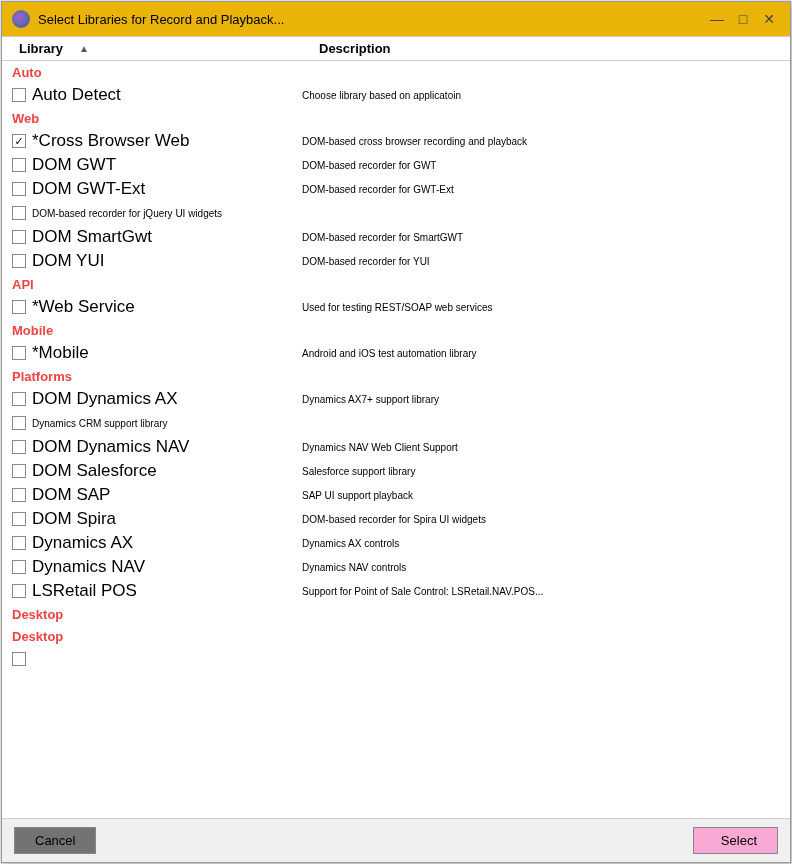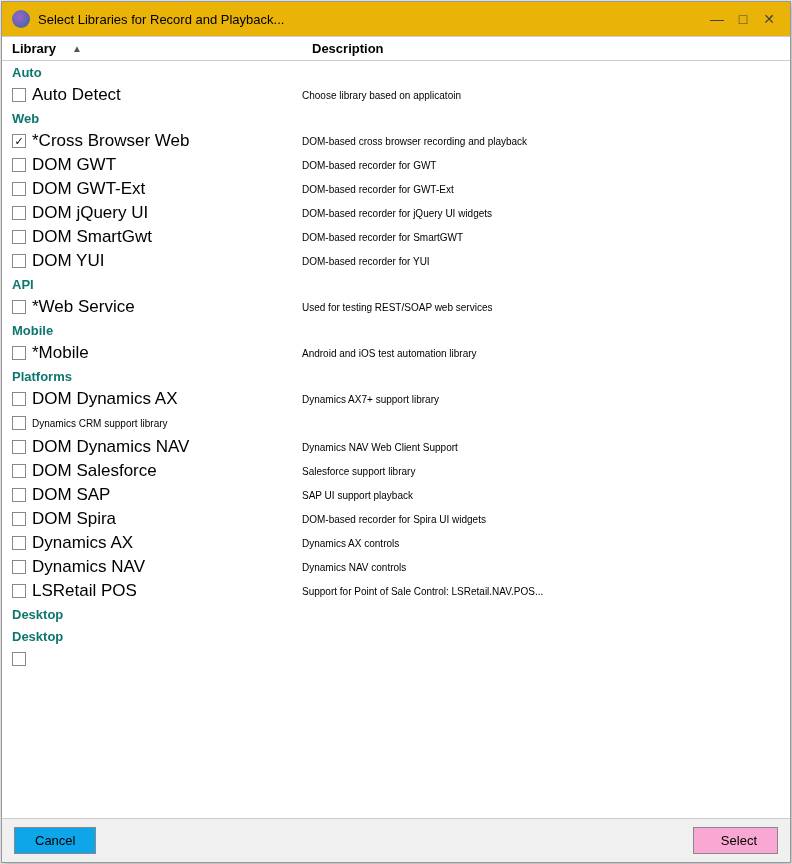--- a/index.html
+++ b/index.html
@@ -72,20 +72,21 @@
       background: #fff;
       font-weight: bold;
       font-size: 13px;
       color: #000;
     }
     .col-library {
       width: 300px;
       display: flex;
       align-items: center;
       gap: 16px;
+      margin-left: 7px;
     }
     .col-description {
       flex: 1;
     }
     .sort-arrow {
       font-size: 10px;
       color: #555;
     }
     .list-area {
       flex: 1;
@@ -100,21 +101,21 @@
       border-left: 1px solid #ccc;
     }
     .list-area::-webkit-scrollbar-thumb {
       background: #c0c0c0;
       border: 2px solid #f0f0f0;
     }
     .section-header {
       padding: 4px 10px 3px 10px;
       font-weight: bold;
       font-size: 13px;
-      color: #0f766e;
+      color: #ef4444;
       background: #fff;
     }
     .list-item {
       display: flex;
       align-items: center;
       padding: 2px 10px;
       background: #fff;
       min-height: 24px;
     }
     .item-checkbox {
@@ -147,21 +148,21 @@
       padding: 8px 12px;
       display: flex;
       justify-content: space-between;
       align-items: center;
       background: #f0f0f0;
     }
     .btn {
       padding: 5px 20px;
       font-size: 13px;
       border: 1px solid #888;
-      background: #0ea5e9;
+      background: #737373;
       cursor: pointer;
       min-width: 80px;
     }
     .btn-select {
       background: #f9a8d4;
       padding-left: 27px;
     }
   </style>
 </head>
 <body>
@@ -202,21 +203,20 @@
           <div class="item-library">DOM GWT</div>
           <div class="item-description">DOM-based recorder for GWT</div>
         </div>
         <div class="list-item">
           <div class="item-checkbox"></div>
           <div class="item-library">DOM GWT-Ext</div>
           <div class="item-description">DOM-based recorder for GWT-Ext</div>
         </div>
         <div class="list-item">
           <div class="item-checkbox"></div>
-          <div class="item-library">DOM jQuery UI</div>
           <div class="item-description">DOM-based recorder for jQuery UI widgets</div>
         </div>
         <div class="list-item">
           <div class="item-checkbox"></div>
           <div class="item-library">DOM SmartGwt</div>
           <div class="item-description">DOM-based recorder for SmartGWT</div>
         </div>
         <div class="list-item">
           <div class="item-checkbox"></div>
           <div class="item-library">DOM YUI</div>

